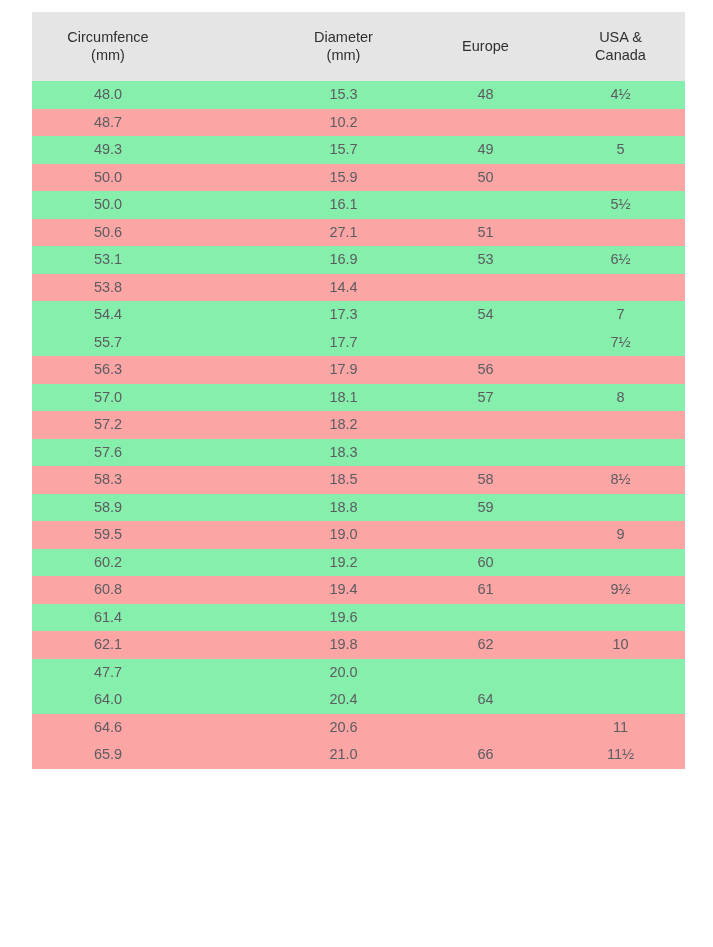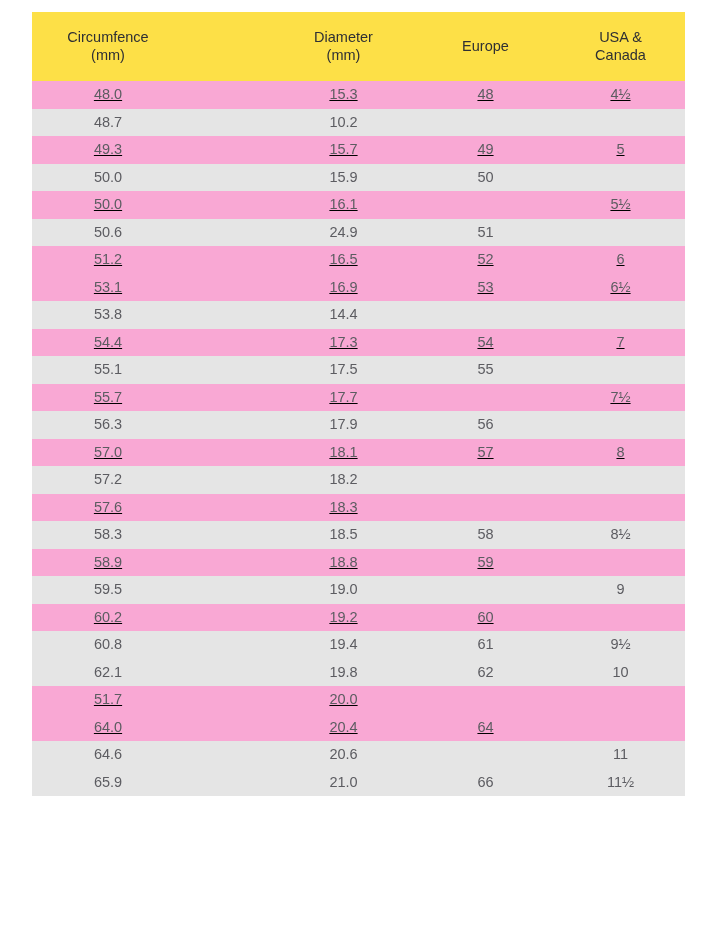--- a/index.html
+++ b/index.html
@@ -18,21 +18,21 @@
     margin: 12px 28px 0 32px;
     border-collapse: collapse;
     table-layout: fixed;
   }
   #ring-size-table col.c-circumference { width: 240px; }
   #ring-size-table col.c-diameter      { width: 143px; }
   #ring-size-table col.c-europe        { width: 141px; }
   #ring-size-table col.c-usa           { width: 129px; }
 
   thead tr {
-    background: #fde047;
+    background: #e5e5e5;
   }
   thead th {
     font-weight: normal;
     font-size: 14.5px;
     line-height: 18px;
     color: #2f3033;
     text-align: center;
     padding: 16px 0 17px 0;
     vertical-align: middle;
     white-space: pre-line;
@@ -40,25 +40,24 @@
   tbody td {
     font-size: 14.5px;
     color: #5c5c61;
     text-align: center;
     height: 27.5px;
     padding: 0;
     vertical-align: middle;
     line-height: 27.5px;
   }
   tbody tr.even-row {
-    background: #e5e5e5;
+    background: #fca5a5;
   }
   tbody tr.odd-row {
-    background: #f9a8d4;
-    text-decoration: underline;
+    background: #86efac;
   }
   
   tbody td.col-circumference { padding-right: 88px; }
   thead th.col-circumference { padding-right: 88px; }
 </style>
 </head>
 <body>
 
 <table id="ring-size-table">
   <colgroup>
@@ -104,54 +103,42 @@
         <td></td>
       </tr>
       <tr class="odd-row">
         <td class="col-circumference">50.0</td>
         <td>16.1</td>
         <td></td>
         <td>5½</td>
       </tr>
       <tr class="even-row">
         <td class="col-circumference">50.6</td>
-        <td>24.9</td>
+        <td>27.1</td>
         <td>51</td>
         <td></td>
-      </tr>
-      <tr class="odd-row">
-        <td class="col-circumference">51.2</td>
-        <td>16.5</td>
-        <td>52</td>
-        <td>6</td>
       </tr>
       <tr class="odd-row">
         <td class="col-circumference">53.1</td>
         <td>16.9</td>
         <td>53</td>
         <td>6½</td>
       </tr>
       <tr class="even-row">
         <td class="col-circumference">53.8</td>
         <td>14.4</td>
         <td></td>
         <td></td>
       </tr>
       <tr class="odd-row">
         <td class="col-circumference">54.4</td>
         <td>17.3</td>
         <td>54</td>
         <td>7</td>
       </tr>
-      <tr class="even-row">
-        <td class="col-circumference">55.1</td>
-        <td>17.5</td>
-        <td>55</td>
-        <td></td>
-      </tr>
       <tr class="odd-row">
         <td class="col-circumference">55.7</td>
         <td>17.7</td>
         <td></td>
         <td>7½</td>
       </tr>
       <tr class="even-row">
         <td class="col-circumference">56.3</td>
         <td>17.9</td>
         <td>56</td>
@@ -198,28 +185,34 @@
         <td>19.2</td>
         <td>60</td>
         <td></td>
       </tr>
       <tr class="even-row">
         <td class="col-circumference">60.8</td>
         <td>19.4</td>
         <td>61</td>
         <td>9½</td>
       </tr>
+      <tr class="odd-row">
+        <td class="col-circumference">61.4</td>
+        <td>19.6</td>
+        <td></td>
+        <td></td>
+      </tr>
       <tr class="even-row">
         <td class="col-circumference">62.1</td>
         <td>19.8</td>
         <td>62</td>
         <td>10</td>
       </tr>
       <tr class="odd-row">
-        <td class="col-circumference">51.7</td>
+        <td class="col-circumference">47.7</td>
         <td>20.0</td>
         <td></td>
         <td></td>
       </tr>
       <tr class="odd-row">
         <td class="col-circumference">64.0</td>
         <td>20.4</td>
         <td>64</td>
         <td></td>
       </tr>

